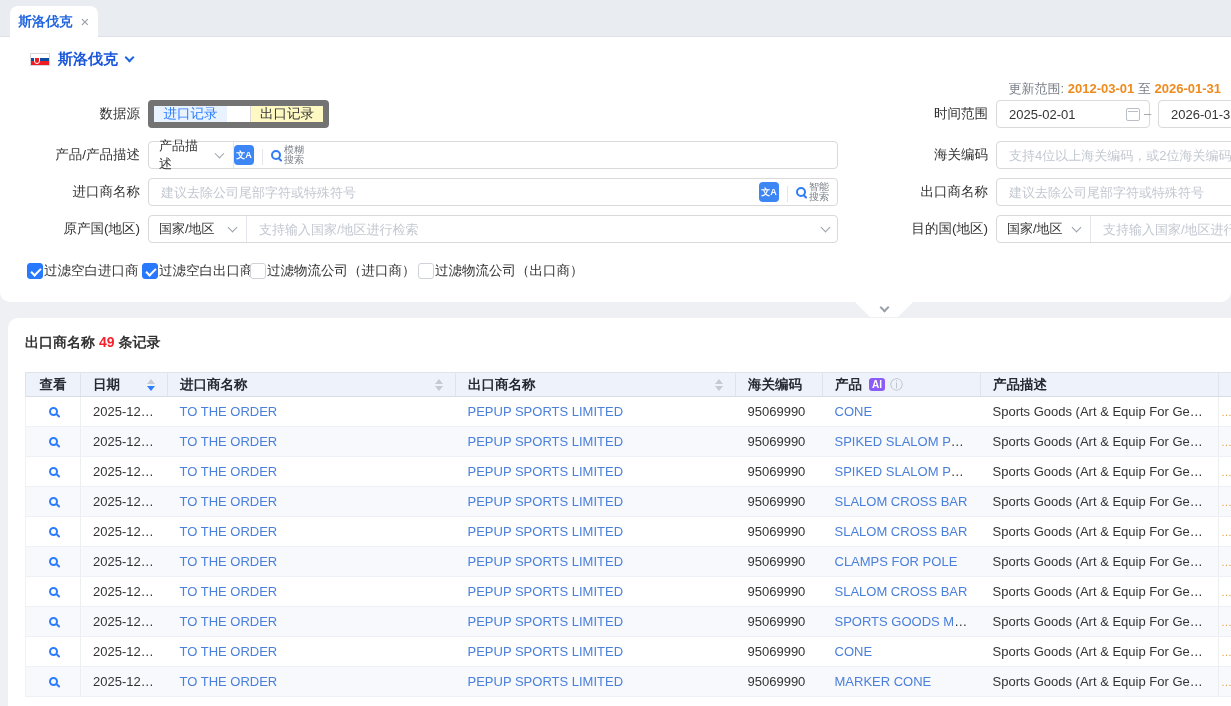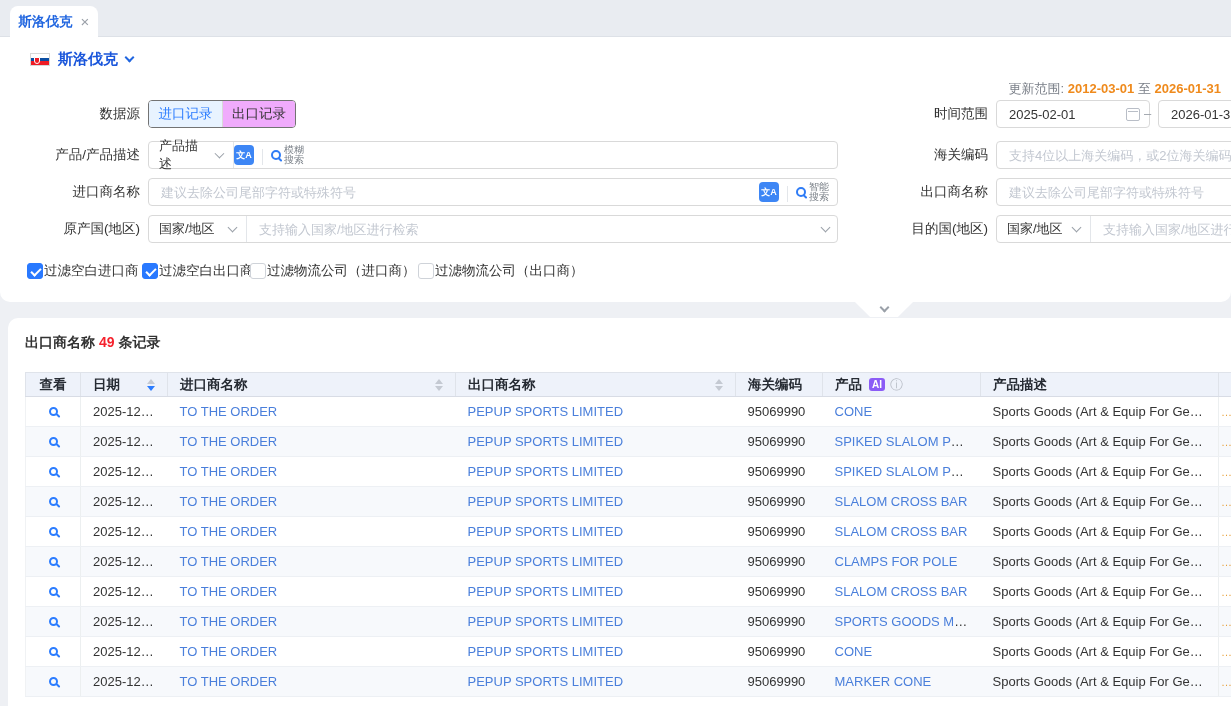--- a/index.html
+++ b/index.html
@@ -31,24 +31,24 @@
   .chev.gray { border-color:#9aa0a8; border-width:1.5px; }
   
   .update-range { position:absolute; top:43px; right:10px; font-size:13px; color:#7a7f88; }
   .update-range b { color:#ef8a1c; }
   .flabel { position:absolute; width:115px; left:25px; text-align:right; font-size:13.5px;
     color:#333; line-height:28px; }
   .flabel.right { left:870px; width:118px; }
   .ctrl { position:absolute; height:28px; border:1px solid #d9d9d9; border-radius:4px;
     background:#fff; display:flex; align-items:center; font-size:13px; }
   
-  .toggle { position:absolute; left:148px; height:28px; border:1px solid #737373;
-    border-radius:4px; overflow:hidden; display:flex; }
+  .toggle { position:absolute; left:148px; height:28px; border:6px solid #737373;
+    border-radius:4px; overflow:hidden; display:flex;gap:23px; }
   .seg { width:73px; height:100%; display:flex; align-items:center; justify-content:center;
-    font-size:13.5px; color:#333; background:#f0abfc; cursor:pointer; }
+    font-size:13.5px; color:#333; background:#fef9c3; cursor:pointer; }
   .seg.active { background:#e8f3ff; color:#2b7cff; }
   .seg + .seg { border-left:1px solid #d9d9d9; }
   
   .sel { display:flex; align-items:center; justify-content:space-between;
     padding:0 10px; color:#333; cursor:pointer; }
   .sel .chev { margin-left:8px; }
   .input-text { border:none; outline:none; flex:1; font-size:13px; color:#333;
     font-family:inherit; padding:0 12px; min-width:0; background:transparent; }
   .input-text::placeholder { color:#c2c7d0; }
   .icon-group { display:flex; align-items:flex-end; gap:8px; padding-right:8px; flex:none; }

